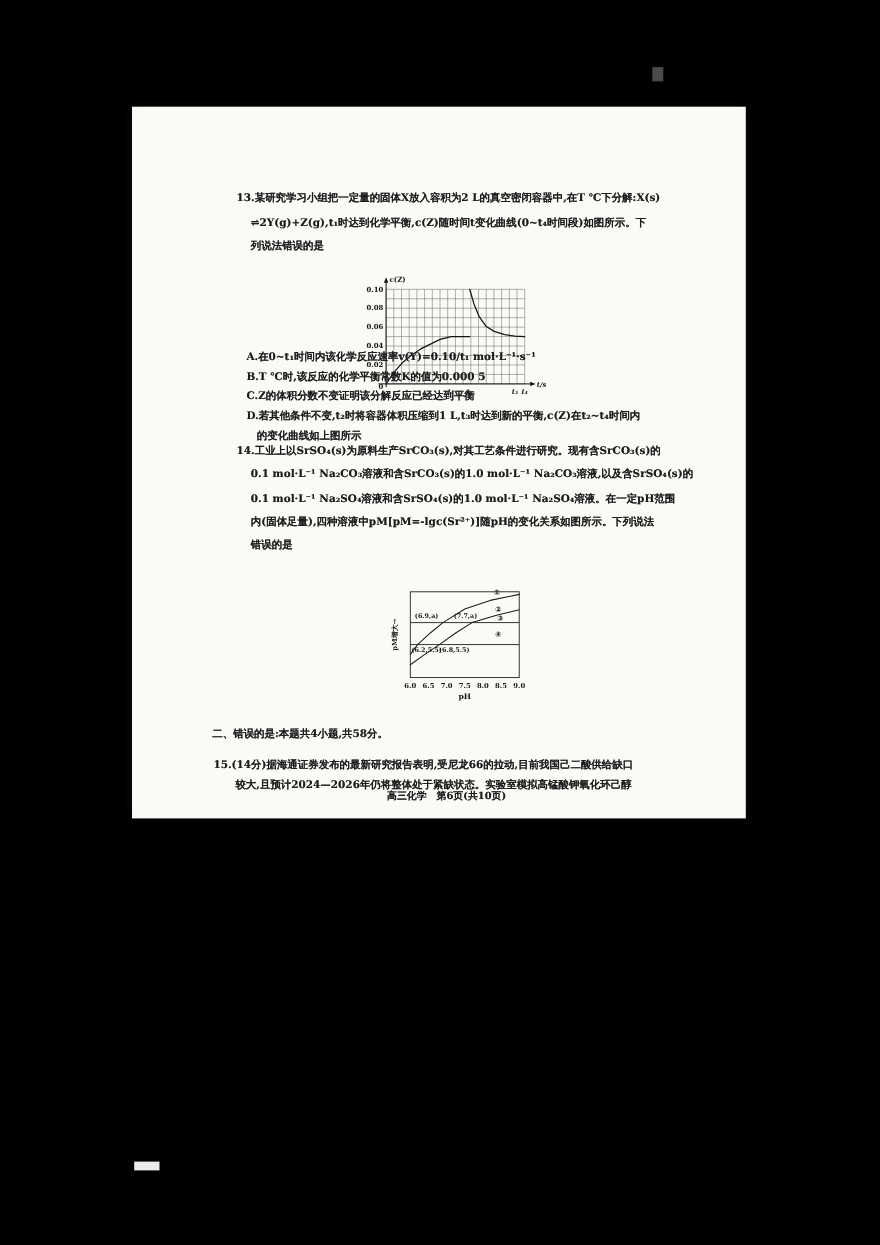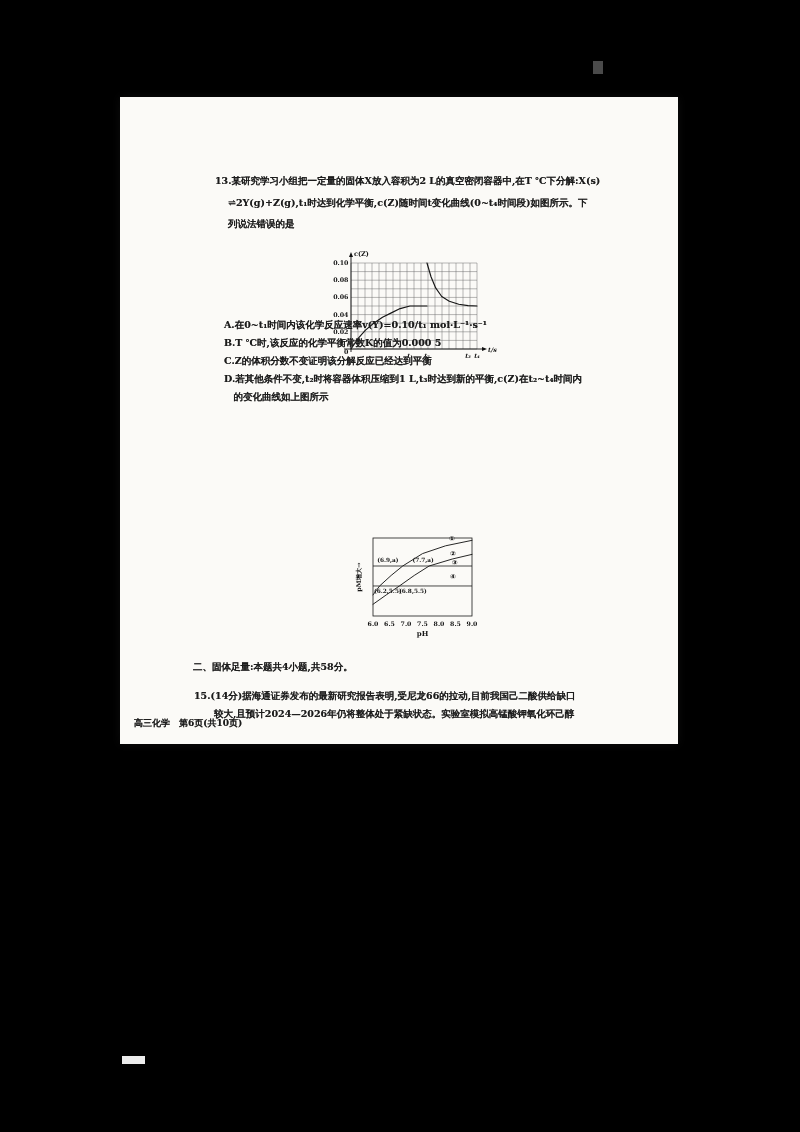--- a/index.html
+++ b/index.html
@@ -10,21 +10,21 @@
   .txt{position:absolute;color:#1c1c1c;font-size:9.5px;font-weight:600;
        white-space:pre;letter-spacing:0;text-shadow:0 0 .5px rgba(25,25,25,.6);}
   .hang13{padding-left:13px;text-indent:-13px;}
   .hang20{padding-left:20px;text-indent:-20px;}
   .q13-stem{left:95px;top:46px;line-height:21.5px;margin-top:27px;}
   .q13-options{left:104px;top:219px;line-height:18px;}
   .q14-stem{left:95px;top:303px;line-height:21.3px;}
   .q14-options{left:108px;top:501px;line-height:17.5px;}
   .sec2{left:73px;top:564px;}
   .q15{left:74px;top:590px;line-height:17.5px;}
-  .footer{left:0;top:620px;width:558px;text-align:left;padding-left:14px;
+  .footer{left:0;top:620px;width:558px;text-align:center;padding-left:14px;
        box-sizing:border-box;font-size:9px;}
   .fig{position:absolute;margin-top:48px;}
   .fig1{left:210px;top:103px;}
   .fig2{left:228px;top:386px;}
   svg text{font-family:"DejaVu Serif","DejaVu Sans",serif;fill:#161616;font-weight:600;}
   .corner-artifact{position:absolute;left:593px;top:61px;width:10px;height:13px;background:#4a4a4a;}
   .bottom-bar{position:absolute;left:122px;top:1056px;width:23px;height:8px;background:#ececec;}
 </style>
 </head>
 <body>
@@ -89,20 +89,25 @@
         <polyline points="96.978,15 101.01,28.760000000000005 105.67200000000001,39.94000000000001 111.72,48.54 119.28,53.27 128.73000000000002,56.28000000000001 138.054,57.57 147,58" fill="none" stroke="#161616" stroke-width="1.15" stroke-linejoin="round" stroke-linecap="round"></polyline>
       </svg>
   </div>
 
   <div class="txt q13-options">A.在0~t₁时间内该化学反应速率v(Y)=0.10/t₁ mol·L⁻¹·s⁻¹
 B.T ℃时,该反应的化学平衡常数K的值为0.000 5
 C.Z的体积分数不变证明该分解反应已经达到平衡
 D.若其他条件不变,t₂时将容器体积压缩到1 L,t₃时达到新的平衡,c(Z)在t₂~t₄时间内
 　的变化曲线如上图所示</div>
 
+  <div class="txt hang13 q14-stem">14.工业上以SrSO₄(s)为原料生产SrCO₃(s),对其工艺条件进行研究。现有含SrCO₃(s)的
+0.1 mol·L⁻¹ Na₂CO₃溶液和含SrCO₃(s)的1.0 mol·L⁻¹ Na₂CO₃溶液,以及含SrSO₄(s)的
+0.1 mol·L⁻¹ Na₂SO₄溶液和含SrSO₄(s)的1.0 mol·L⁻¹ Na₂SO₄溶液。在一定pH范围
+内(固体足量),四种溶液中pM[pM=-lgc(Sr²⁺)]随pH的变化关系如图所示。下列说法
+错误的是</div>
 
   <div class="fig fig2">
     <svg id="fig2" width="145" height="112" viewBox="0 0 145 112">
         <rect x="25" y="7" width="99" height="78" fill="none" stroke="#1b1b1b" stroke-width="0.8"></rect>
         <polyline points="25,63.94 31.600000000000005,54.97 43.14999999999999,44.44 54.70000000000001,35.001999999999995 74.5,22.599999999999994 97.59999999999998,14.799999999999997 124,9.340000000000003" fill="none" stroke="#1b1b1b" stroke-width="0.95" stroke-linejoin="round" stroke-linecap="round"></polyline>
         <text x="103.87000000000002" y="10.120000000000005" text-anchor="middle" font-size="7">①</text>
         <polyline points="25,73.3 38.20000000000001,63.94 51.39999999999999,54.97 66.25,44.44 81.10000000000001,35.001999999999995 104.20000000000002,28.060000000000002 124,23.379999999999995" fill="none" stroke="#1b1b1b" stroke-width="0.95" stroke-linejoin="round" stroke-linecap="round"></polyline>
         <text x="104.86" y="24.939999999999998" text-anchor="middle" font-size="7">②</text>
         <line x1="25" y1="35.001999999999995" x2="124" y2="35.001999999999995" stroke="#1b1b1b" stroke-width="0.8"></line>
         <text x="106.84000000000002" y="33.91" text-anchor="middle" font-size="7">③</text>
@@ -118,21 +123,21 @@
         <text x="74.5" y="94.5" text-anchor="middle" font-size="6.2">7.5</text>
         <text x="91" y="94.5" text-anchor="middle" font-size="6.2">8.0</text>
         <text x="107.5" y="94.5" text-anchor="middle" font-size="6.2">8.5</text>
         <text x="124" y="94.5" text-anchor="middle" font-size="6.2">9.0</text>
         <text x="74.5" y="104.5" text-anchor="middle" font-size="7">pH</text>
         <text x="13" y="46" transform="rotate(-90 13 46)" text-anchor="middle" font-size="6.3">pM增大→</text>
       </svg>
   </div>
 
 
-  <div class="txt sec2">二、固体足量:本题共4小题,共58分。</div>
+  <div class="txt sec2">二、错误的是:本题共4小题,共58分。</div>
 
   <div class="txt hang20 q15">15.(14分)据海通证券发布的最新研究报告表明,受尼龙66的拉动,目前我国己二酸供给缺口
 较大,且预计2024—2026年仍将整体处于紧缺状态。实验室模拟高锰酸钾氧化环己醇</div>
 
   <div class="txt footer">高三化学　第6页(共10页)</div>
 
 </div>
 
 <div class="bottom-bar"></div>
 

